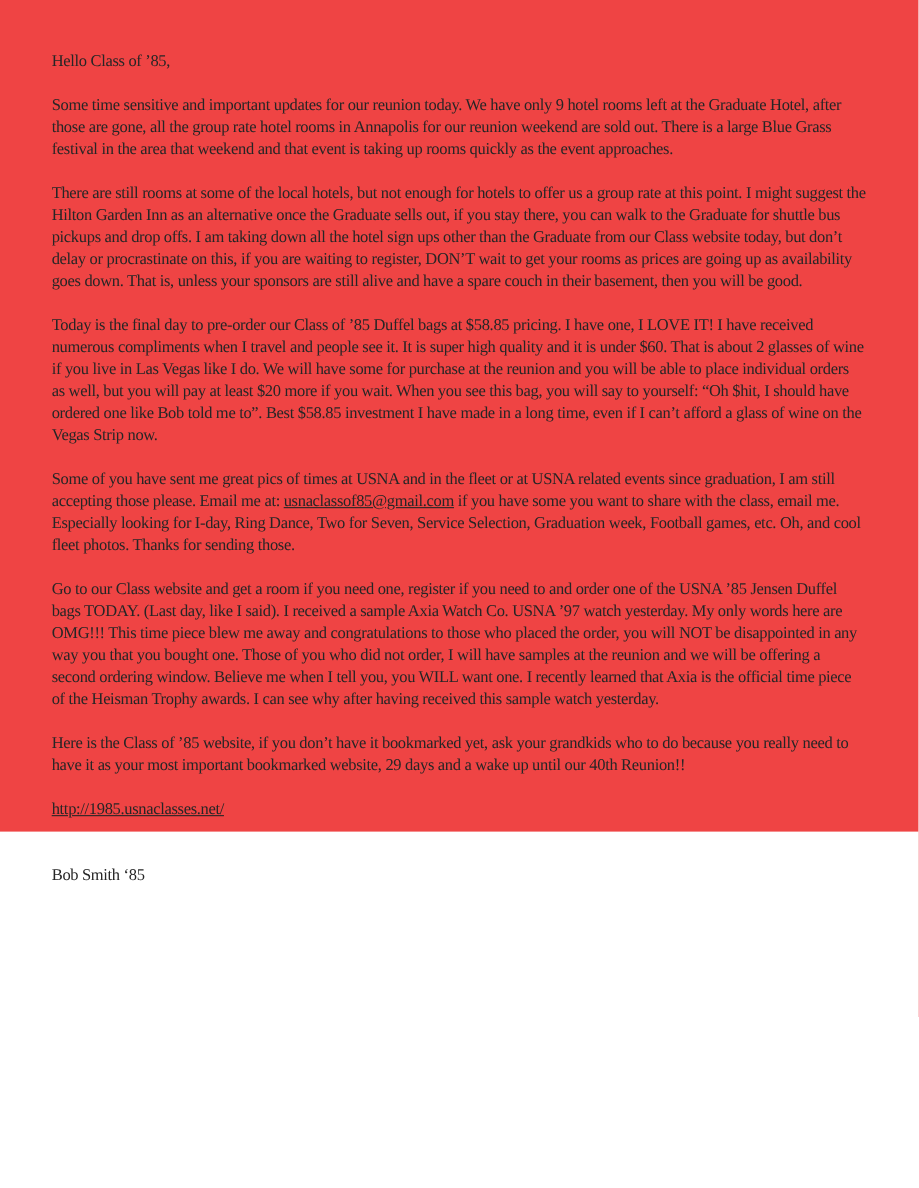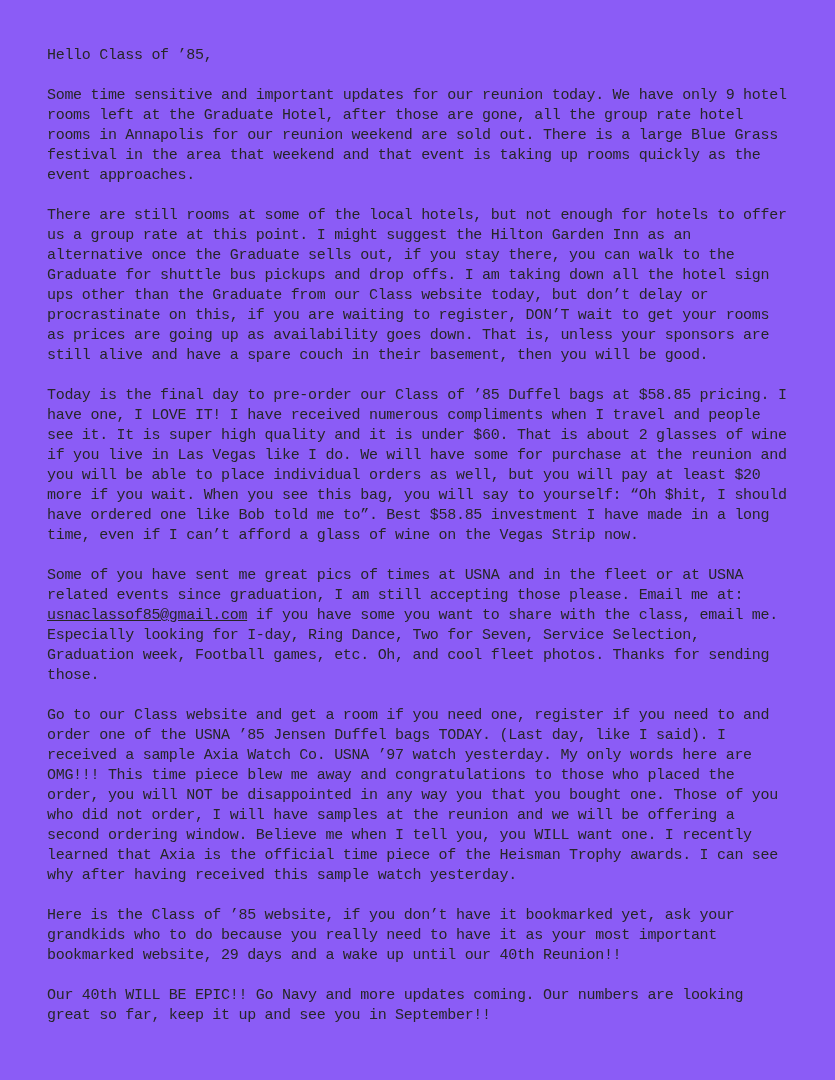--- a/index.html
+++ b/index.html
@@ -8,24 +8,24 @@
     background: #ffffff;
   }
   body {
     width: 835px;
     height: 1080px;
     overflow: hidden;
   }
   .page {
     box-sizing: border-box;
     width: 835px;
-    height: 1080px;
+    height: 756px;
     padding: 46px 48px 0 47px;
-    background: #8b5cf6;
-    font-family: Liberation Mono, monospace;
+    background: #ef4444;
+    font-family: Liberation Serif, serif;
     font-size: 15px;
     line-height: 20px;
     letter-spacing: -0.3px;
     color: #262626;
   }
   .page p {
     margin: 0 0 20px 0;
   }
   .doc-link {
     color: inherit;
@@ -48,17 +48,18 @@
   <p>There are still rooms at some of the local hotels, but not enough for hotels to offer us a group rate at this point. I might suggest the Hilton Garden Inn as an alternative once the Graduate sells out, if you stay there, you can walk to the Graduate for shuttle bus pickups and drop offs. I am taking down all the hotel sign ups other than the Graduate from our Class website today, but don’t delay or procrastinate on this, if you are waiting to register, DON’T wait to get your rooms as prices are going up as availability goes down. That is, unless your sponsors are still alive and have a spare couch in their basement, then you will be good.</p>
 
   <p>Today is the final day to pre-order our Class of ’85 Duffel bags at $58.85 pricing. I have one, I LOVE IT! I have received numerous compliments when I travel and people see it. It is super high quality and it is under $60. That is about 2 glasses of wine if you live in Las Vegas like I do. We will have some for purchase at the reunion and you will be able to place individual orders as well, but you will pay at least $20 more if you wait. When you see this bag, you will say to yourself: “Oh $hit, I should have ordered one like Bob told me to”. Best $58.85 investment I have made in a long time, even if I can’t afford a glass of wine on the Vegas Strip now.</p>
 
   <p><span>Some of you have sent me great pics of times at USNA and in the fleet or at USNA related events since graduation, I am still accepting those please. Email me at: </span><a class="doc-link">usnaclassof85@gmail.com</a><span> if you have some you want to share with the class, email me. Especially looking for I-day, Ring Dance, Two for Seven, Service Selection, Graduation week, Football games, etc. Oh, and cool fleet photos. Thanks for sending those.</span></p>
 
   <p>Go to our Class website and get a room if you need one, register if you need to and order one of the USNA ’85 Jensen Duffel bags TODAY. (Last day, like I said). I received a sample Axia Watch Co. USNA ’97 watch yesterday. My only words here are OMG!!! This time piece blew me away and congratulations to those who placed the order, you will NOT be disappointed in any way you that you bought one. Those of you who did not order, I will have samples at the reunion and we will be offering a second ordering window. Believe me when I tell you, you WILL want one. I recently learned that Axia is the official time piece of the Heisman Trophy awards. I can see why after having received this sample watch yesterday.</p>
 
   <p>Here is the Class of ’85 website, if you don’t have it bookmarked yet, ask your grandkids who to do because you really need to have it as your most important bookmarked website, 29 days and a wake up until our 40th Reunion!!</p>
 
+  <p><a class="doc-link">http://1985.usnaclasses.net/</a></p>
 
-  <p>Our 40th WILL BE EPIC!! Go Navy and more updates coming. Our numbers are looking great so far, keep it up and see you in September!!</p>
 
+  <p class="signature">Bob Smith ‘85</p>
 
 </div>
 
 </body></html>

